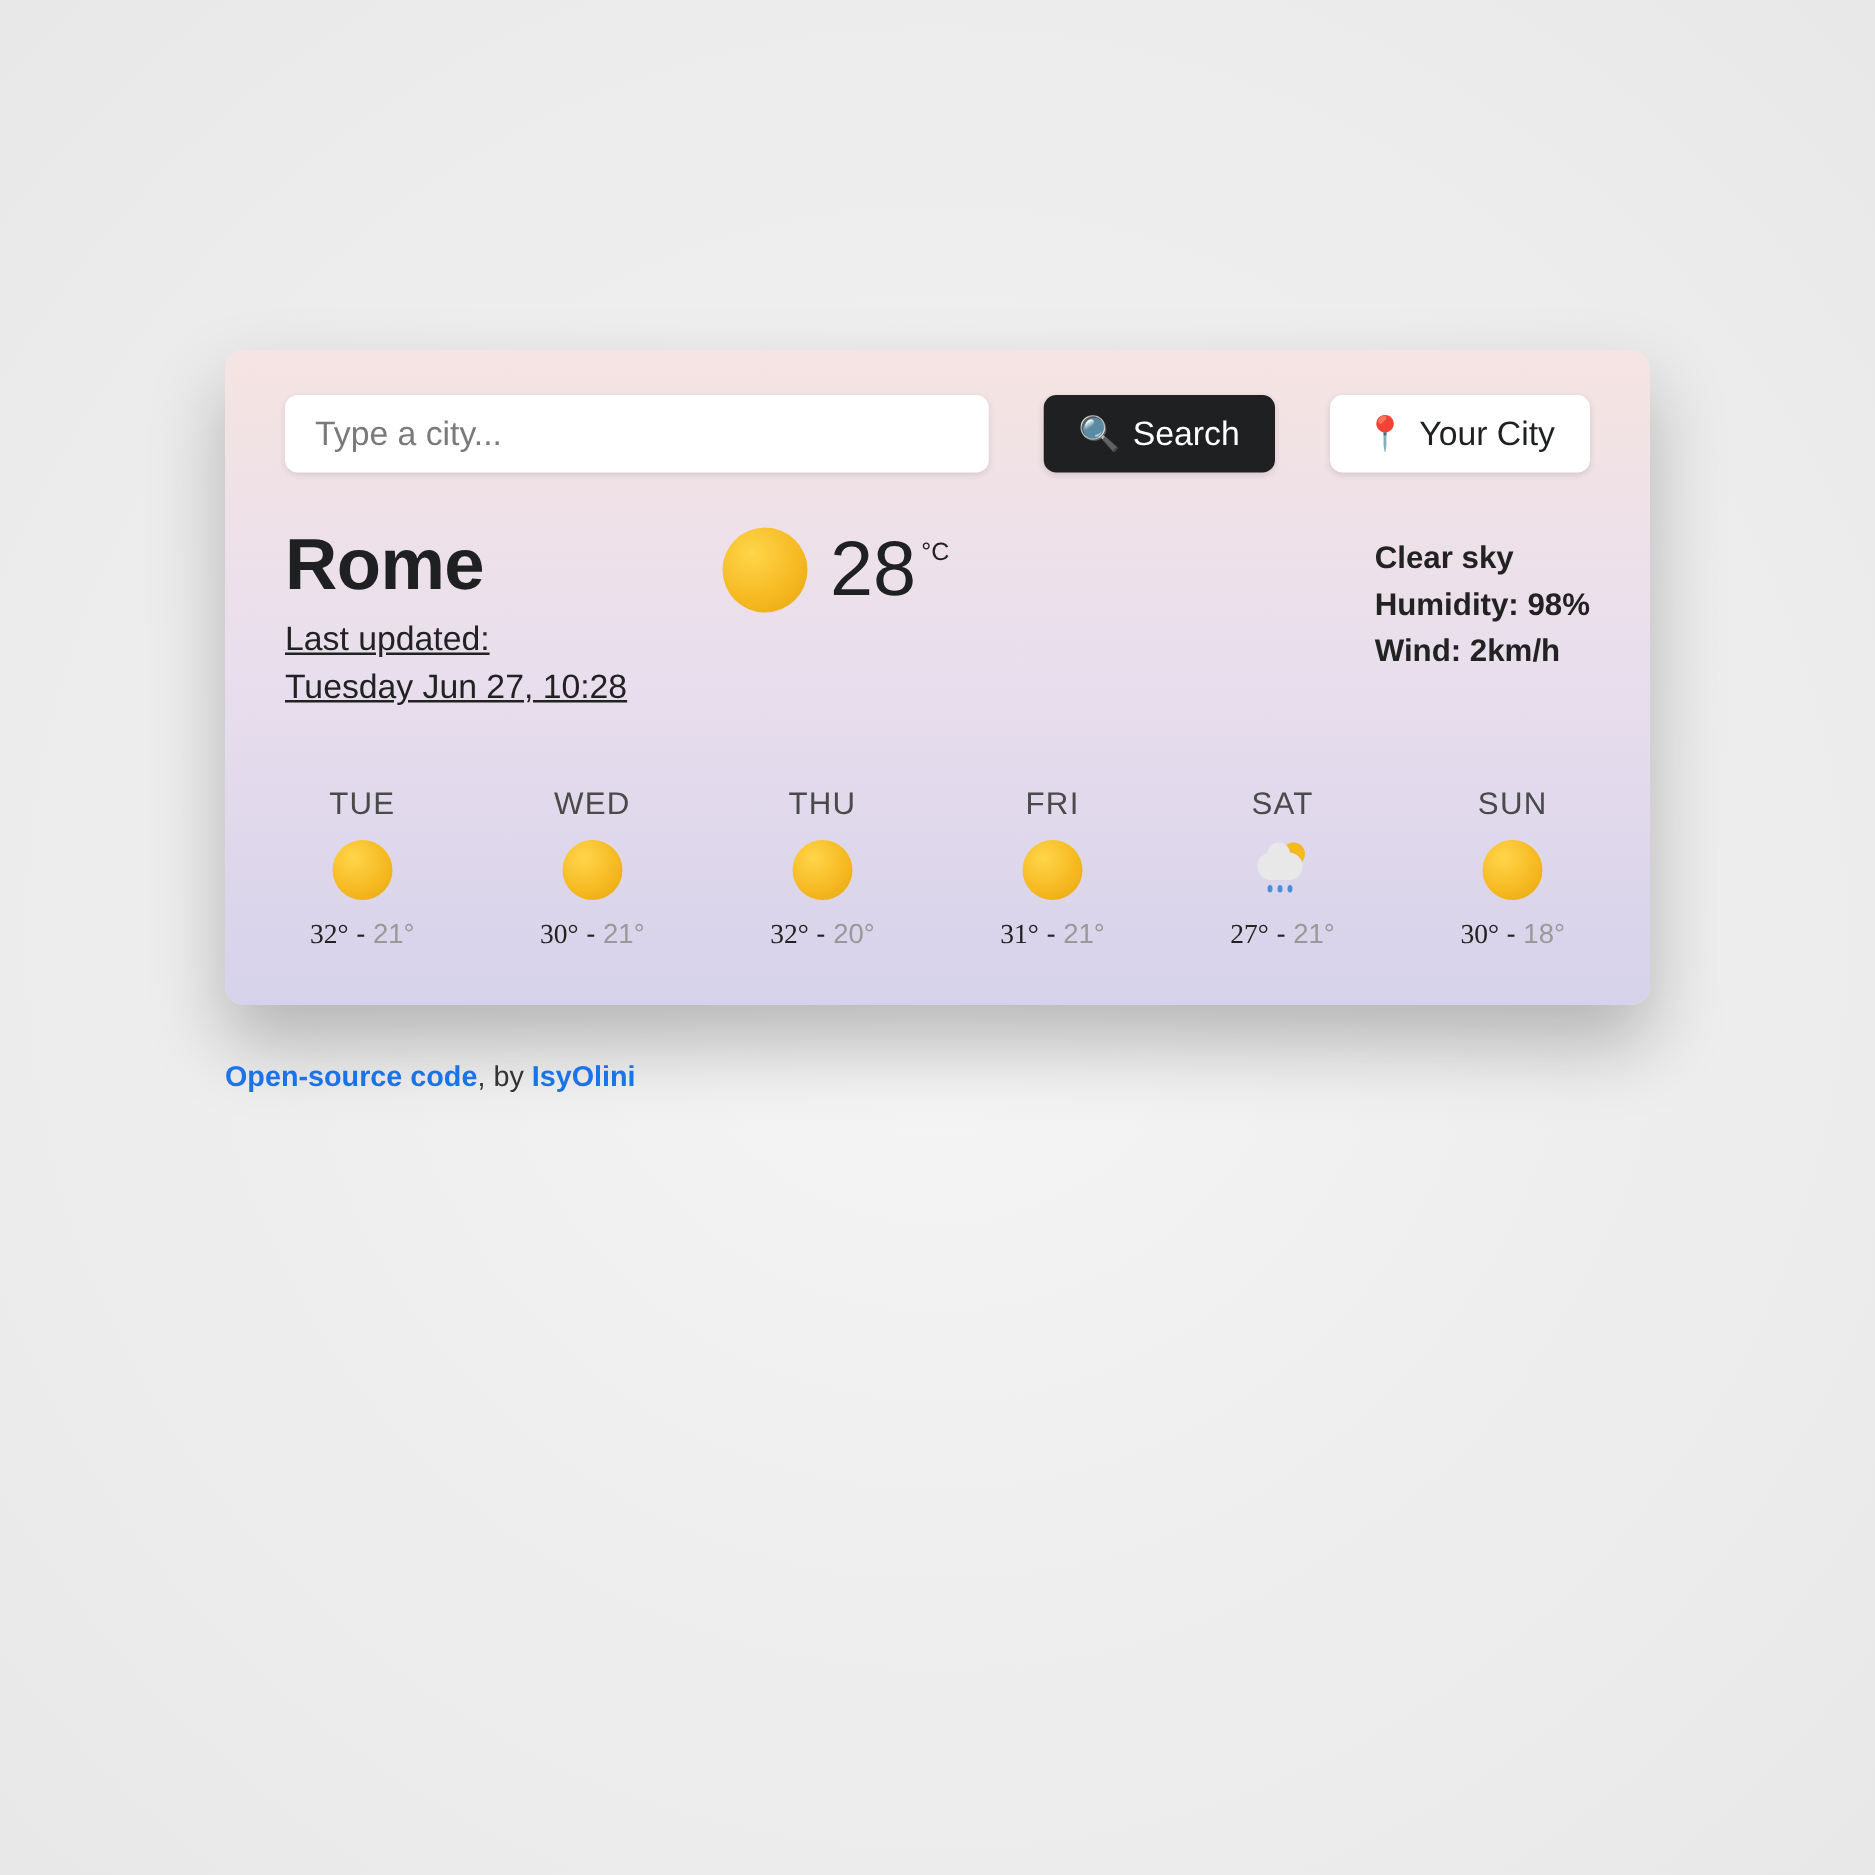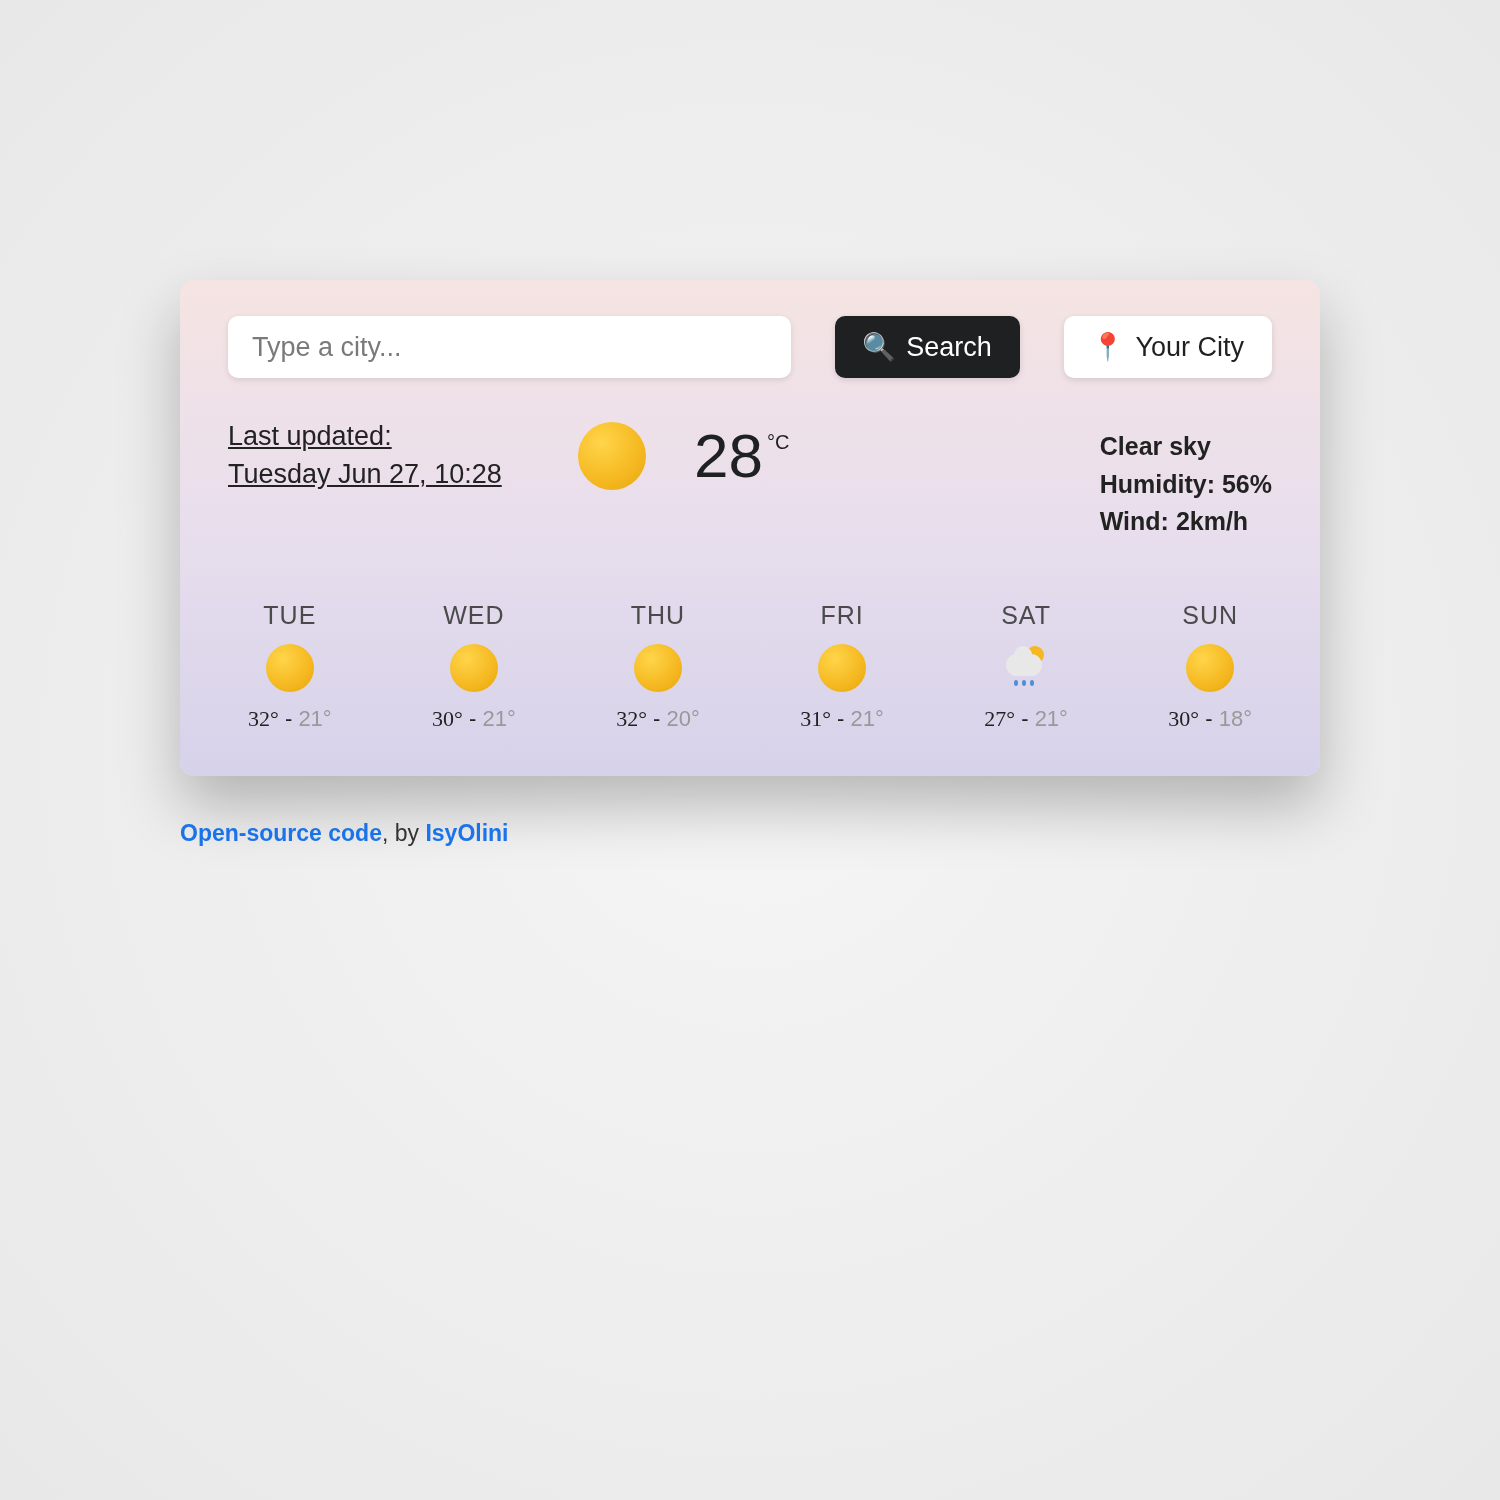--- a/index.html
+++ b/index.html
@@ -70,21 +70,21 @@
     }
     .updated-label {
       font-size: 27px;
       color: #222;
       line-height: 1.4;
       text-decoration: underline;
     }
     .cur-mid {
       display: flex;
       align-items: center;
-      gap: 48px;
+      gap: 18px;
       margin-top: 4px;
     }
     .sun-icon-lg {
       width: 68px; height: 68px;
       border-radius: 50%;
       background: radial-gradient(circle at 35% 30%, #ffd54a 0%, #f5b820 60%, #e6a612 100%);
     }
     .temp-wrap { display: flex; align-items: flex-start; }
     .temp {
       font-size: 62px;
@@ -187,34 +187,35 @@
       <span>Search</span>
     </button>
     <button class="btn btn-light">
       <span>📍</span>
       <span>Your City</span>
     </button>
   </div>
 
   <div class="current">
     <div class="cur-left">
+      <h1 class="city-name">Rome</h1>
       <div class="updated-label">Last updated:</div>
       <div class="updated-label">Tuesday Jun 27, 10:28</div>
     </div>
     <div class="cur-mid">
       <div class="sun-icon-lg"></div>
       <div class="temp-wrap">
         <span class="temp">28</span>
         <span class="deg-c">°C</span>
       </div>
     </div>
     <div class="cur-right">
       <div>Clear sky</div>
       <div>
-        <span>Humidity: </span><span>56%</span>
+        <span>Humidity: </span><span>98%</span>
       </div>
       <div>
         <span>Wind: </span><span>2km/h</span>
       </div>
     </div>
   </div>
 
   <div class="forecast">
       <div class="day">
         <div class="day-name">TUE</div>

